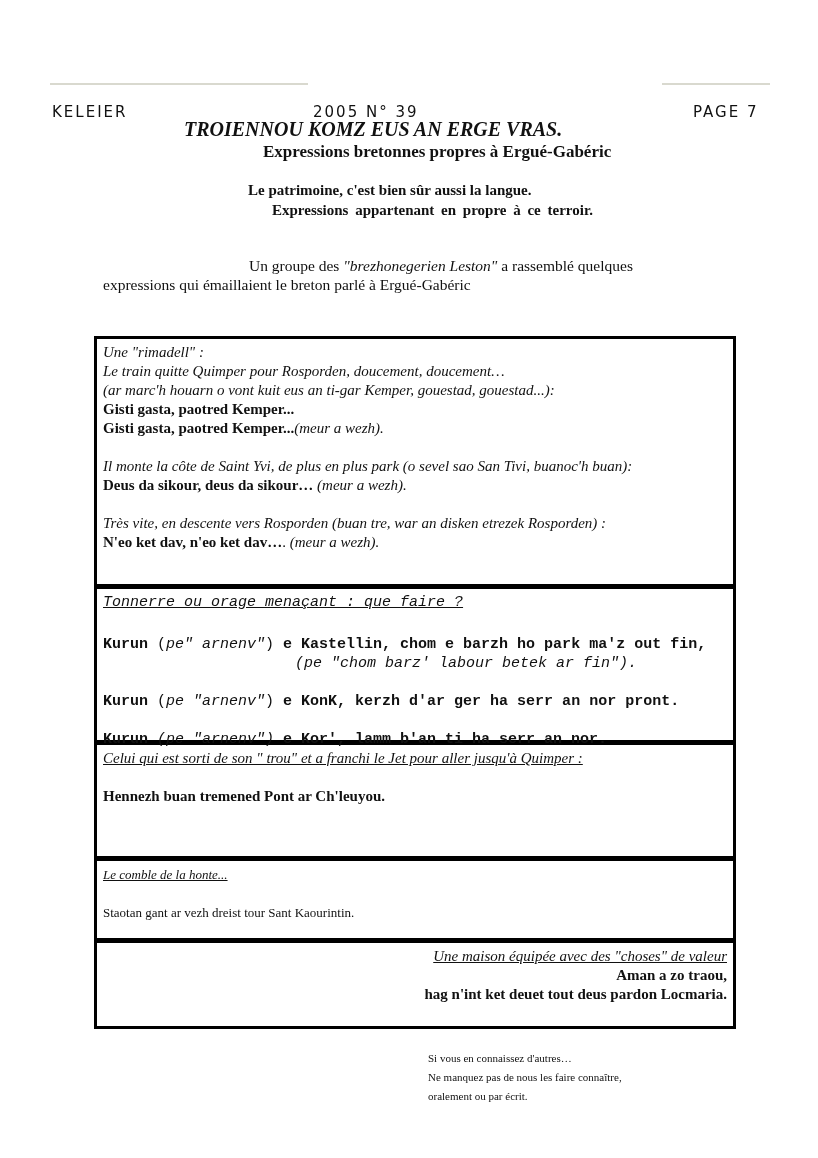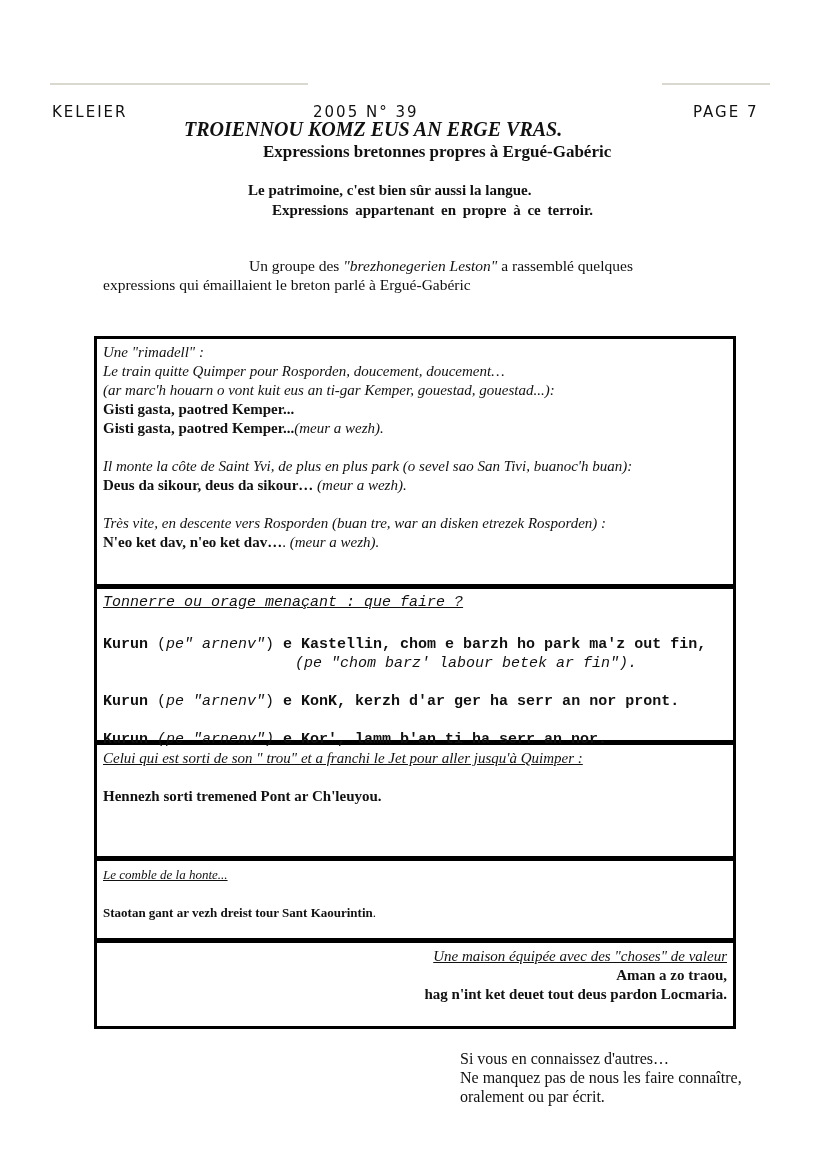--- a/index.html
+++ b/index.html
@@ -25,24 +25,24 @@
   .sec1 { height:250px; }
   .sec2 { height:156px;font-family:Liberation Mono, monospace; }
   .sec3 { height:116px; }
   .sec4 { height:82px; }
   .sec5 { height:78px; }
   .it { font-style:italic; }
   .b { font-weight:bold; }
   .u { text-decoration:underline; font-style:italic; }
   .gap { height:19px; }
   .sm { font-size:13px; }
-  .small-b { font-size:13px; font-weight:bold;margin-top:24px; }
+  .small-b { font-size:13px; font-weight:normal;margin-top:24px; }
   .pad { padding-left:4px; }
 
-  .footer { position:absolute; top:1049px; left:460px; font-size:16px; line-height:19px; }
+  .footer { position:absolute; top:1049px; left:428px; font-size:11px; line-height:19px; }
 </style>
 </head>
 <body>
 
 <div class="hdr hdr-left">KELEIER</div>
 <div class="hdr hdr-mid">2005 N° 39</div>
 <div class="hdr hdr-right">PAGE 7</div>
 <div class="rule rule-left"></div>
 <div class="rule rule-right"></div>
 
@@ -81,21 +81,21 @@
     <div class="it" style="padding-left:192px;">(pe "chom barz' labour betek ar fin").</div>
     <div class="gap"></div>
     <div><span class="b">Kurun</span><span> (</span><span class="it">pe "arnenv"</span><span>) </span><span class="b">e KonK, kerzh d'ar ger ha serr an nor pront.</span></div>
     <div class="gap"></div>
     <div><span class="b">Kurun</span><span class="it"> (pe "arnenv")</span><span class="b"> e Kor', lamm b'an ti ha serr an nor.</span></div>
   </div>
 
   <div class="sec sec3">
     <div class="u">Celui qui est sorti de son " trou" et a franchi le Jet pour aller jusqu'à Quimper :</div>
     <div class="gap"></div>
-    <div class="b">Hennezh sorti tremened Pont ar Ch'leuyou.</div>
+    <div class="b">Hennezh buan tremened Pont ar Ch'leuyou.</div>
   </div>
 
   <div class="sec sec4">
     <div class="u sm">Le comble de la honte...</div>
     <div class="gap"></div>
     <div><span class="small-b">Staotan gant ar vezh dreist tour Sant Kaourintin</span><span class="sm">.</span></div>
   </div>
 
   <div class="sec sec5">
     <div class="u">Une maison équipée avec des "choses" de valeur</div>

